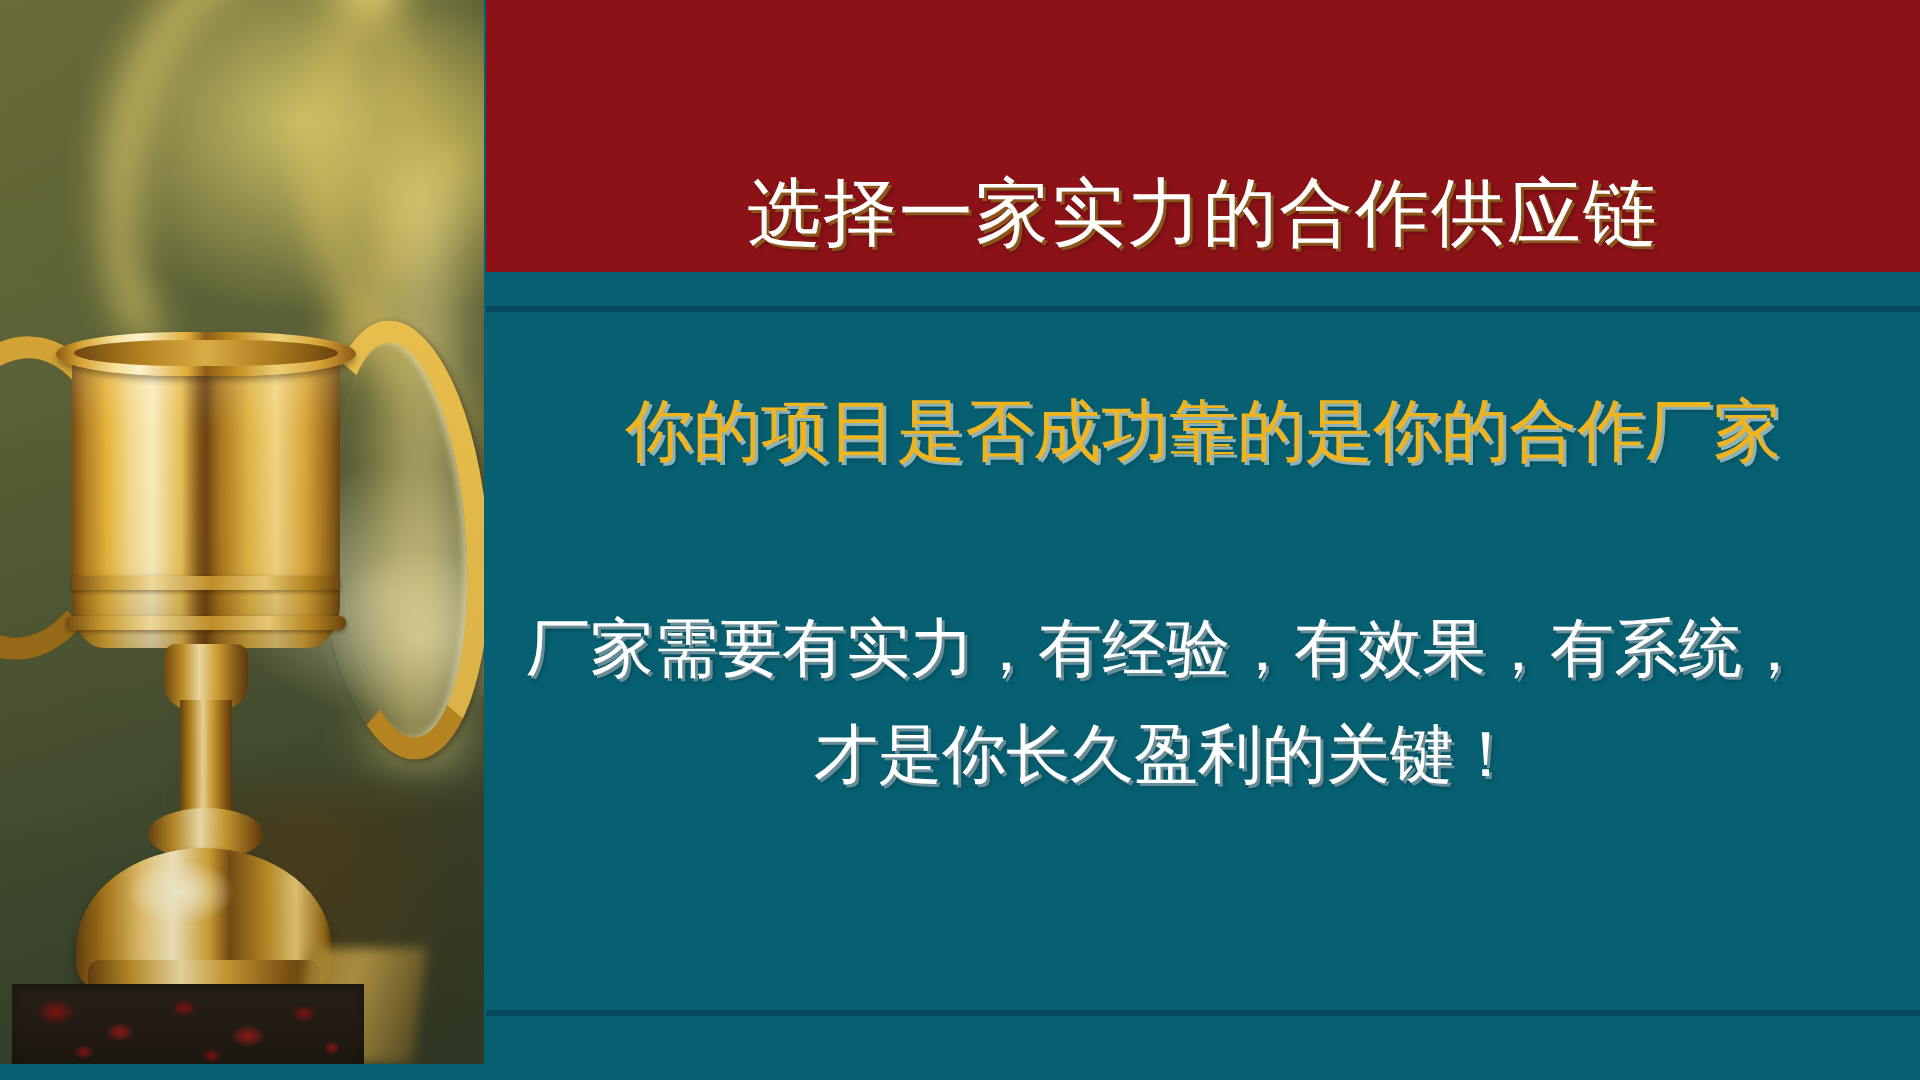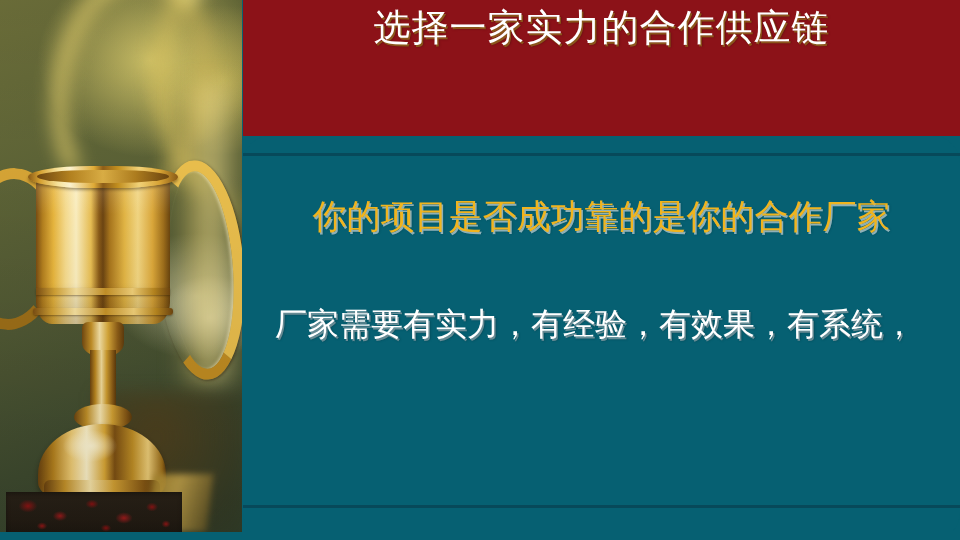--- a/index.html
+++ b/index.html
@@ -190,21 +190,21 @@
 
   
   #title-banner {
     position: absolute;
     left: 243px; top: 0;
     width: 717px; height: 136px;
     background: #8c1218;
     display: flex;
     flex-direction: column;
     align-items: center;
-    justify-content: flex-start;
+    justify-content: flex-end;
     font-family: Liberation Serif, serif;
   }
   .title-line {
     color: #ffffff;
     font-size: 37px;
     line-height: 56px;
     letter-spacing: 1px;
     white-space: nowrap;
     text-shadow: 1.5px 1.5px 0 rgba(150,110,30,0.75), 2px 2px 2px rgba(60,10,12,0.55);
   }
@@ -234,21 +234,21 @@
     text-align: center;
     color: #f0b41e;
     font-size: 34px;
     line-height: 44px;
     white-space: nowrap;
     text-shadow: 1.5px 1.5px 0 rgba(255,255,255,0.55), 2px 2px 2px rgba(4,50,60,0.45);
   }
 
   #body-text {
     position: absolute;
-    left: 12px; top: 162px;
+    left: 0; top: 162px;
     width: 680px;
     text-align: center;
     color: #ffffff;
     font-size: 32px;
     line-height: 53px;
     text-shadow: 1.5px 1.5px 0 rgba(170,180,185,0.6), 2px 2px 2px rgba(4,46,56,0.5);
   }
   .body-line { white-space: nowrap; }
 
   
@@ -294,20 +294,21 @@
     <div class="title-line">选择一家实力的合作供应链</div>
   </div>
 
   <div id="content-panel">
     <div class="divider" id="divider-top"></div>
 
     <div id="gold-heading">你的项目是否成功靠的是你的合作厂家</div>
 
     <div id="body-text">
       <div class="body-line">厂家需要有实力，有经验，有效果，有系统，</div>
+      <div class="body-line">才是你长久盈利的关键！</div>
     </div>
 
     <div class="divider" id="divider-bottom"></div>
   </div>
 
   <div id="bottom-strip"></div>
 
 </div>
 
 </body></html>

